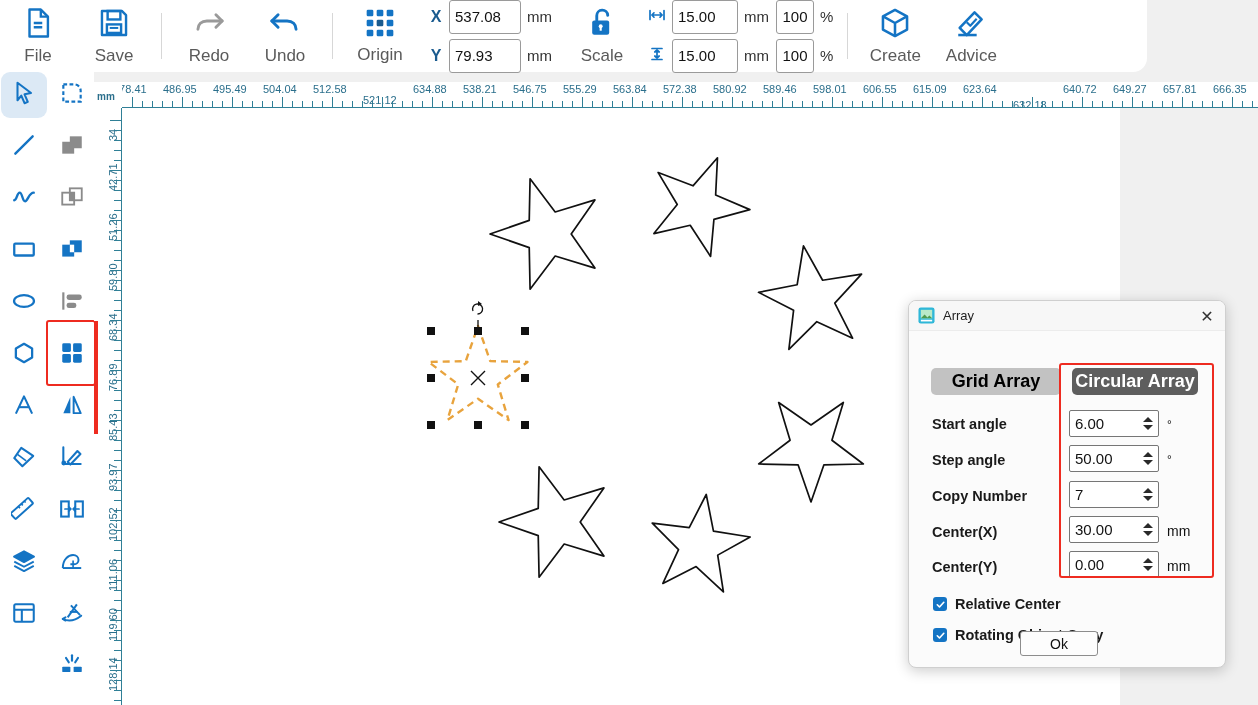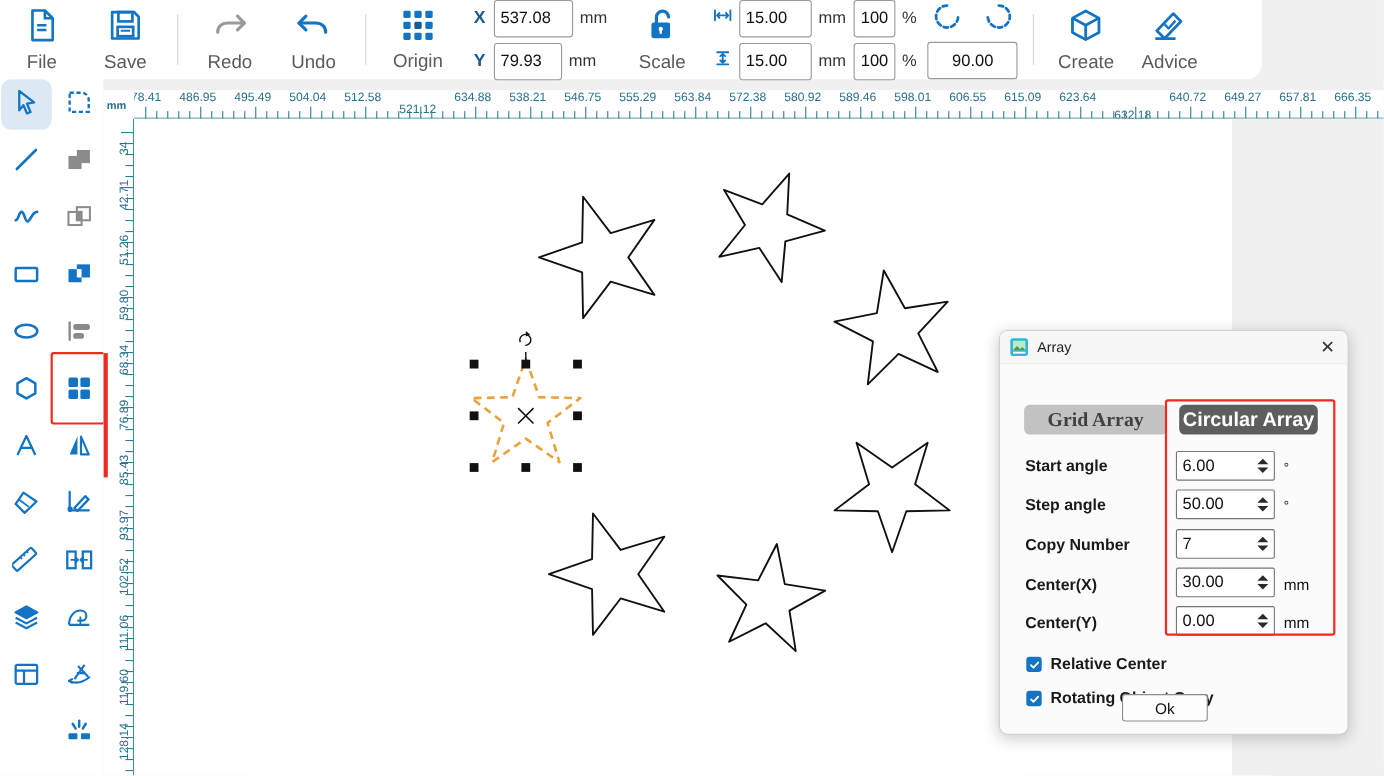--- a/index.html
+++ b/index.html
@@ -177,21 +177,21 @@
 
   .tab {
     position: absolute;
     height: 27px;
     display: flex; align-items: center; justify-content: center;
     border-radius: 5px;
     font-size: 18px; font-weight: bold;
     font-family: "Liberation Sans", sans-serif;
     cursor: pointer; user-select: none;
   }
-  .tab-inactive { background: #c2c2c2; color: #404040; font-family: Liberation Serif, serif; }
+  .tab-inactive { background: #c2c2c2; color: #000000; }
   .tab-active { background: #5e5e5e; color: #ffffff; }
 
   .dlg-label {
     position: absolute;
     font-size: 14.5px; font-weight: bold; color: #1a1a1a;
     font-family: "Liberation Sans", sans-serif;
     white-space: nowrap;
   }
   .spin {
     position: absolute;
@@ -325,21 +325,21 @@
         <div class="xy-rows">
           <div class="xy-row">
             <span class="xy-letter">X</span>
             <div class="fld" style="width:72px;">
                 <span>537.08</span>
               </div>
             <span class="unit">mm</span>
           </div>
           <div class="xy-row">
             <span class="xy-letter">Y</span>
-            <div class="fld" style="width:62px;">
+            <div class="fld" style="width:72px;">
                 <span>79.93</span>
               </div>
             <span class="unit">mm</span>
           </div>
         </div>
       </div>
 
       <div class="tb-btn" style="margin-left:12px;">
         <span class="ico">
           <svg width="32" height="34" viewBox="0 0 24 26" fill="none" stroke="#1474c4" stroke-width="2.2">
@@ -382,38 +382,20 @@
               </div>
             <span class="unit">mm</span>
             <div class="fld" style="width:38px;margin-left:7px;justify-content:center;">
                 <span>100</span>
               </div>
             <span class="unit">%</span>
           </div>
         </div>
       </div>
 
-      <div class="rot-group">
-        <div class="rot-icons">
-          <span class="ico">
-            <svg width="30" height="30" viewBox="0 0 24 24" fill="none" stroke="#1474c4" stroke-width="2" stroke-linecap="round" stroke-dasharray="3.2 2.4">
-              <path d="M12 4a8 8 0 1 0 8 8"></path>
-            </svg>
-            <svg width="0" height="0"></svg>
-          </span>
-          <span class="ico">
-            <svg width="30" height="30" viewBox="0 0 24 24" fill="none" stroke="#1474c4" stroke-width="2" stroke-linecap="round" stroke-dasharray="3.2 2.4">
-              <path d="M12 4a8 8 0 1 1-8 8"></path>
-            </svg>
-          </span>
-        </div>
-        <div class="fld" style="width:82px;justify-content:center;margin-top:3px;">
-          <span>90.00</span>
-        </div>
-      </div>
 
       <div class="tb-sep" style="margin-left:14px;"></div>
 
       <div class="tb-btn">
         <span class="ico">
           <svg width="34" height="34" viewBox="0 0 24 24" fill="none" stroke="#1474c4" stroke-width="1.8" stroke-linejoin="round">
             <path d="M12 2.8l8.5 4.6v9.2L12 21.2 3.5 16.6V7.4z"></path>
             <path d="M3.6 7.4L12 12l8.4-4.6M12 12v9.2"></path>
           </svg>
         </span>

